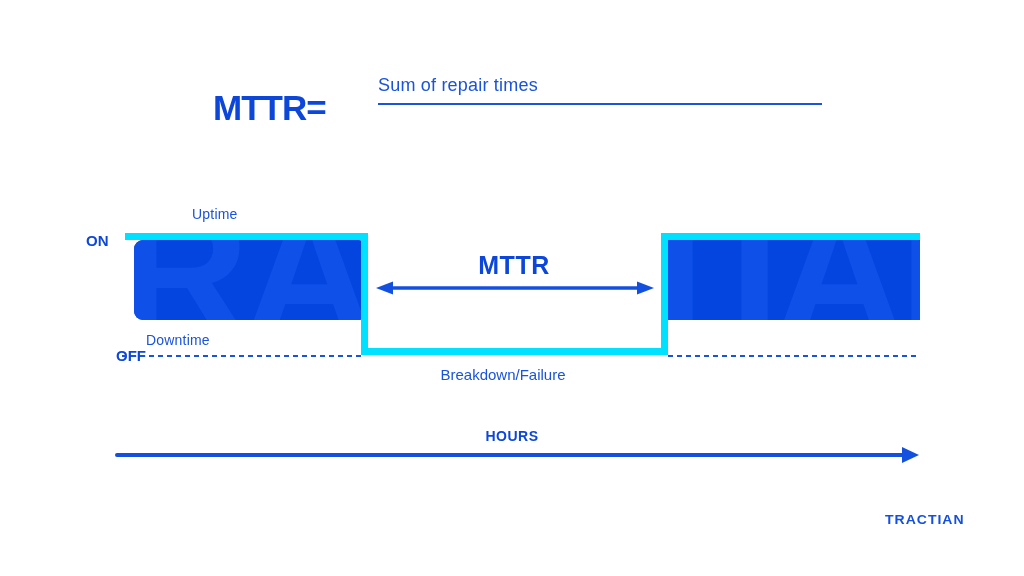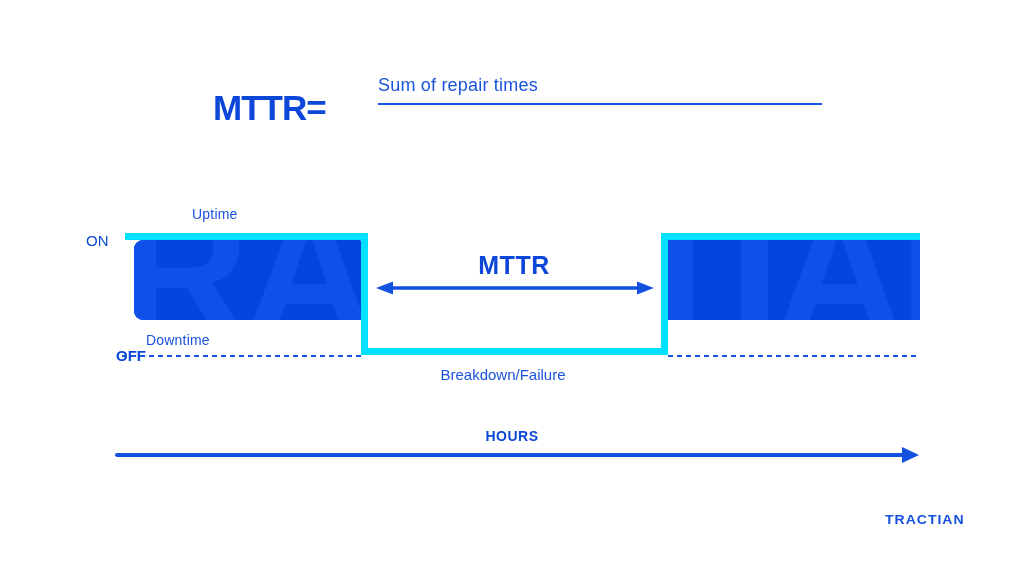--- a/index.html
+++ b/index.html
@@ -43,21 +43,21 @@
 
   
   .lbl {
     font-size: 14px;
     font-weight: 500;
     color: var(--label_blue, #1a53dc);
     letter-spacing: 0.2px;
   }
   .lbl-uptime   { left: 146px; top: 206px; margin-left: 46px; }
   .lbl-downtime { left: 146px; top: 332px; }
-  .lbl-on  { left: 86px; top: 232px; font-size: 15px; font-weight: 400; color: var(--brand_blue, #0d47d9); }
+  .lbl-on  { left: 86px; top: 232px; font-size: 15px; font-weight: 700; color: var(--brand_blue, #0d47d9); }
   .lbl-off { left: 84px; top: 347px; font-size: 15px; font-weight: 800; color: var(--brand_blue, #0d47d9); margin-left: 32px; }
   .lbl-mttr {
     left: 368px; top: 251px; width: 292px;
     text-align: center;
     font-size: 25px;
     font-weight: 800;
     letter-spacing: 0.5px;
     color: var(--brand_blue, #0d47d9);
   }
   .lbl-breakdown {

